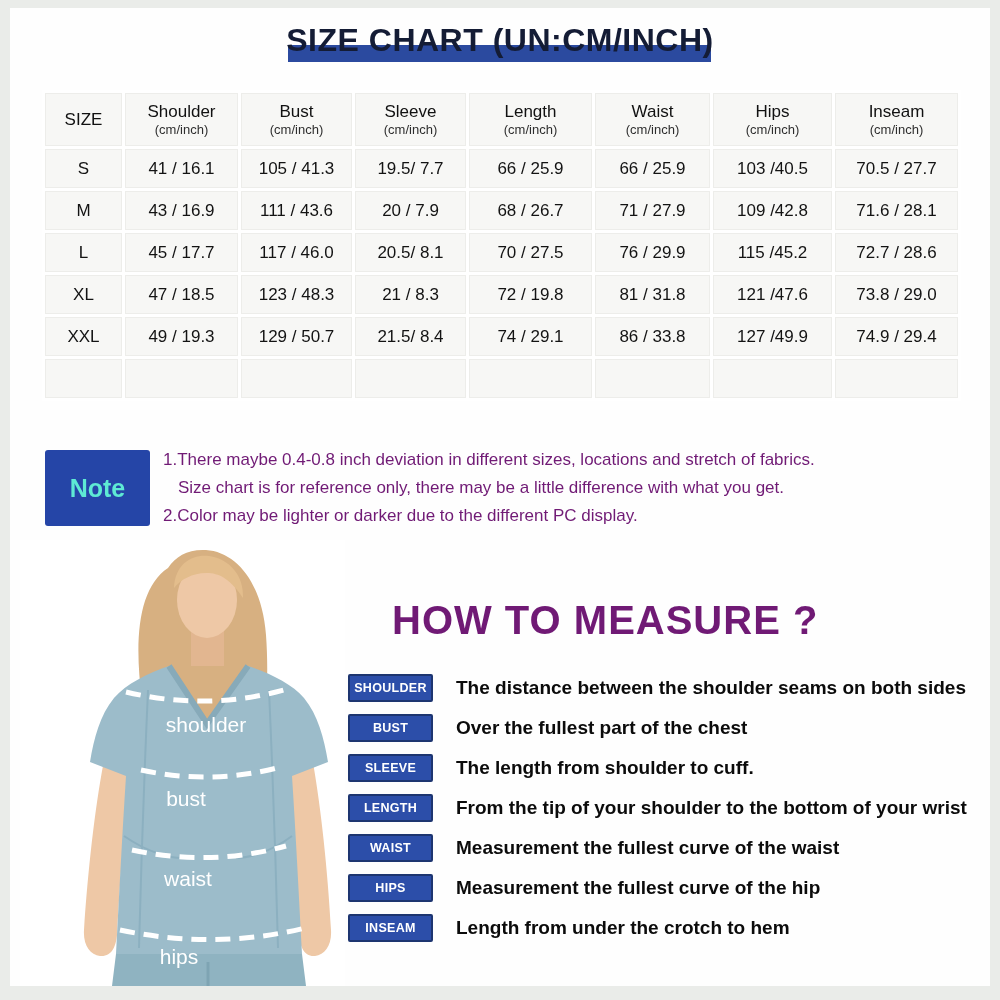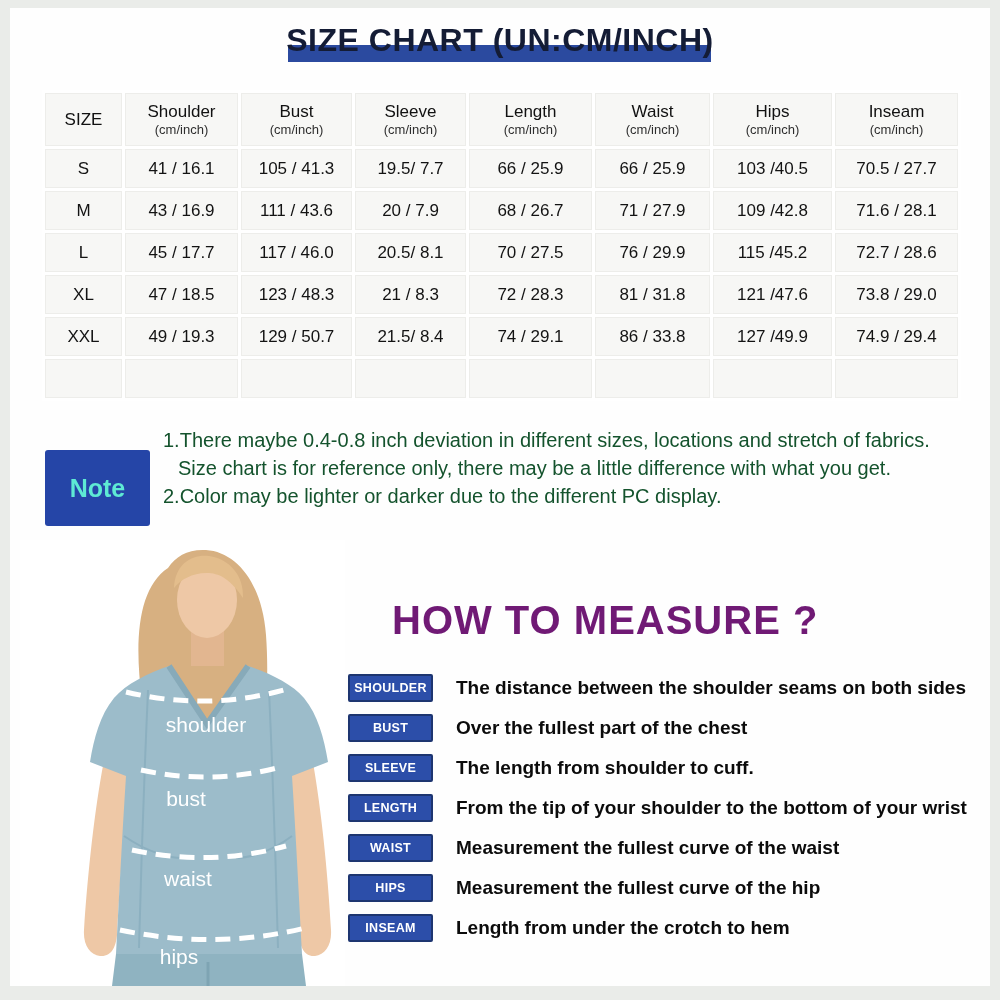--- a/index.html
+++ b/index.html
@@ -41,22 +41,22 @@
   .hdr-sub   { display:block; font-size:13px; color:#2e2e2e; line-height:16px; }
   td.size-cell { font-size:17px; }
   
   .note-box {
     position:absolute; left:45px; top:450px; width:105px; height:76px;
     background:#2545a7; border-radius:3px;
     display:flex; align-items:center; justify-content:center;
     color:#5eead4; font-size:25px; font-weight:bold;
   }
   .note-lines {
-    position:absolute; left:163px; top:426px; width:800px;
-    font-size:20px; line-height:28px; color:#14532d;
+    position:absolute; left:163px; top:446px; width:800px;
+    font-size:17px; line-height:28px; color:#701a75;
   }
   .note-line-2 { padding-left:15px; }
   
   .model-figure { position:absolute; left:20px; top:540px; width:325px; height:446px; }
   .model-figure svg { display:block; width:100%; height:100%; }
   .meas-label { font-size:21px; fill:#ffffff; font-family:"Liberation Sans", sans-serif; }
   
   .htm-title {
     position:absolute; left:348px; top:598px;
     font-size:40px; font-weight:bold; color:#701a75; letter-spacing:1px;margin-left:44px;
@@ -157,21 +157,21 @@
       <td>70 / 27.5</td>
       <td>76 / 29.9</td>
       <td>115 /45.2</td>
       <td>72.7 / 28.6</td>
     </tr>
     <tr>
       <td class="size-cell">XL</td>
       <td>47 / 18.5</td>
       <td>123 / 48.3</td>
       <td>21  / 8.3</td>
-      <td>72 / 28.3</td>
+      <td>72 / 19.8</td>
       <td>81 / 31.8</td>
       <td>121 /47.6</td>
       <td>73.8 / 29.0</td>
     </tr>
     <tr>
       <td class="size-cell">XXL</td>
       <td>49 / 19.3</td>
       <td>129 / 50.7</td>
       <td>21.5/ 8.4</td>
       <td>74 / 29.1</td>

